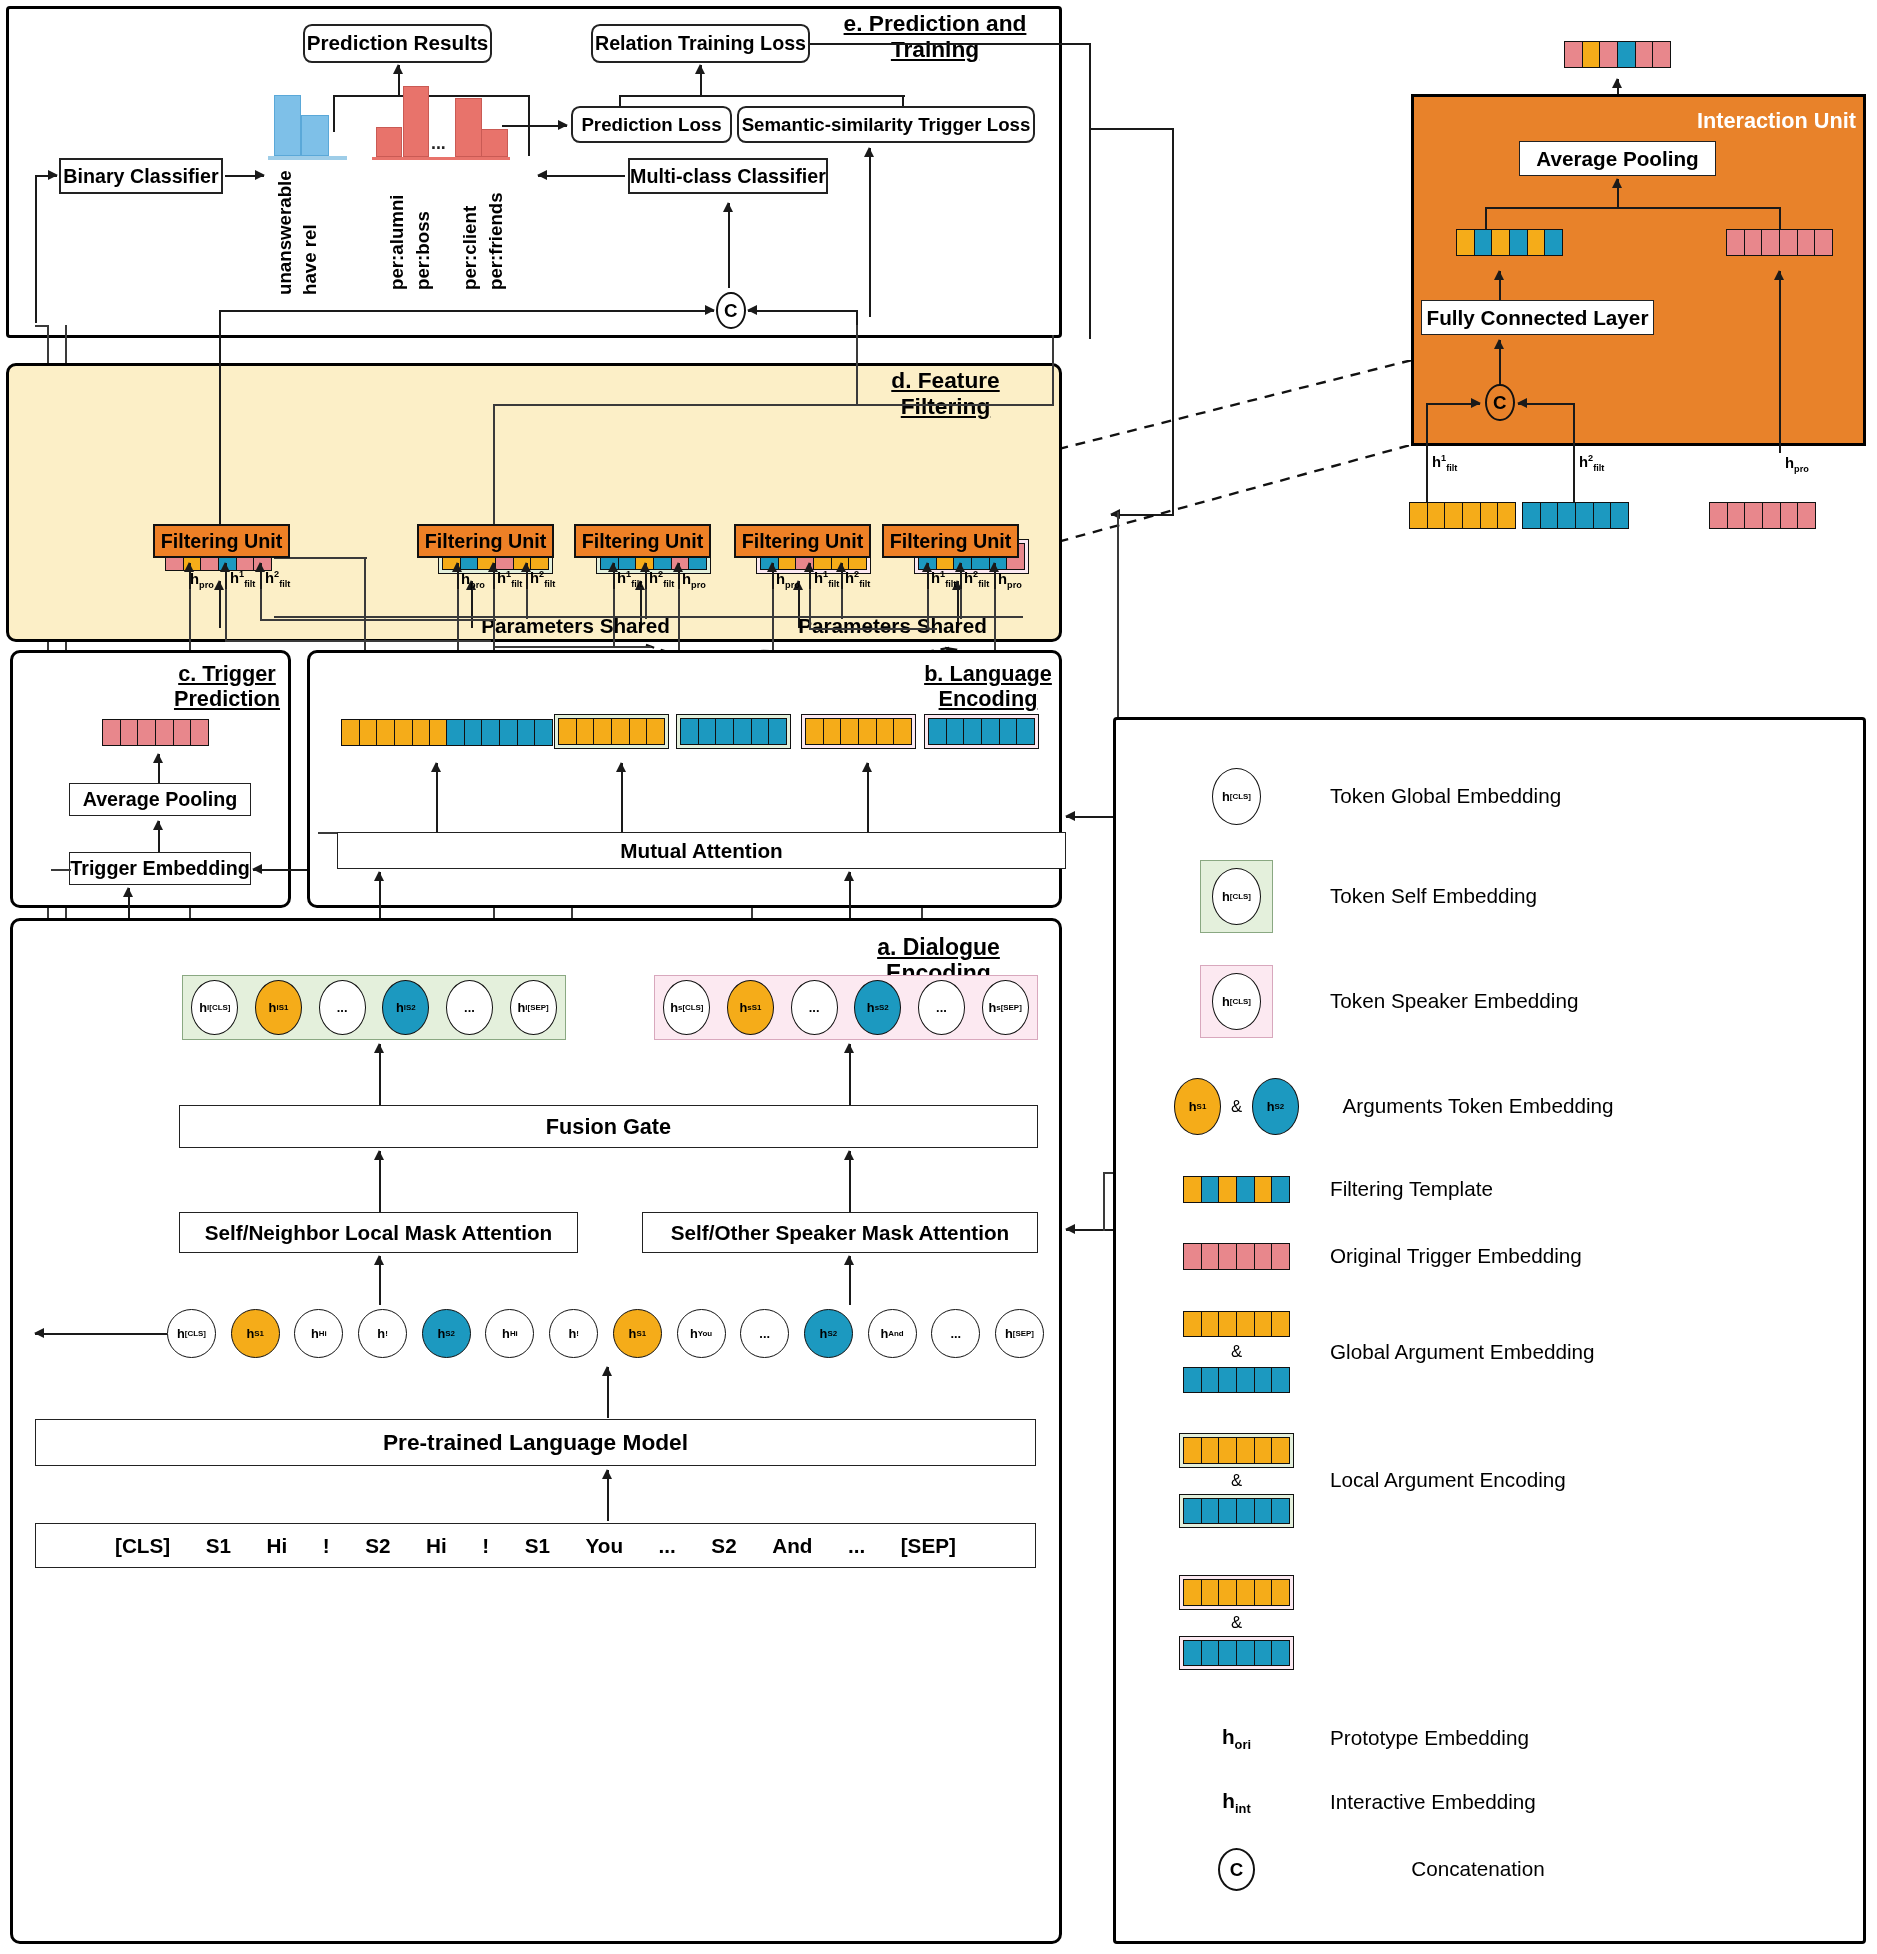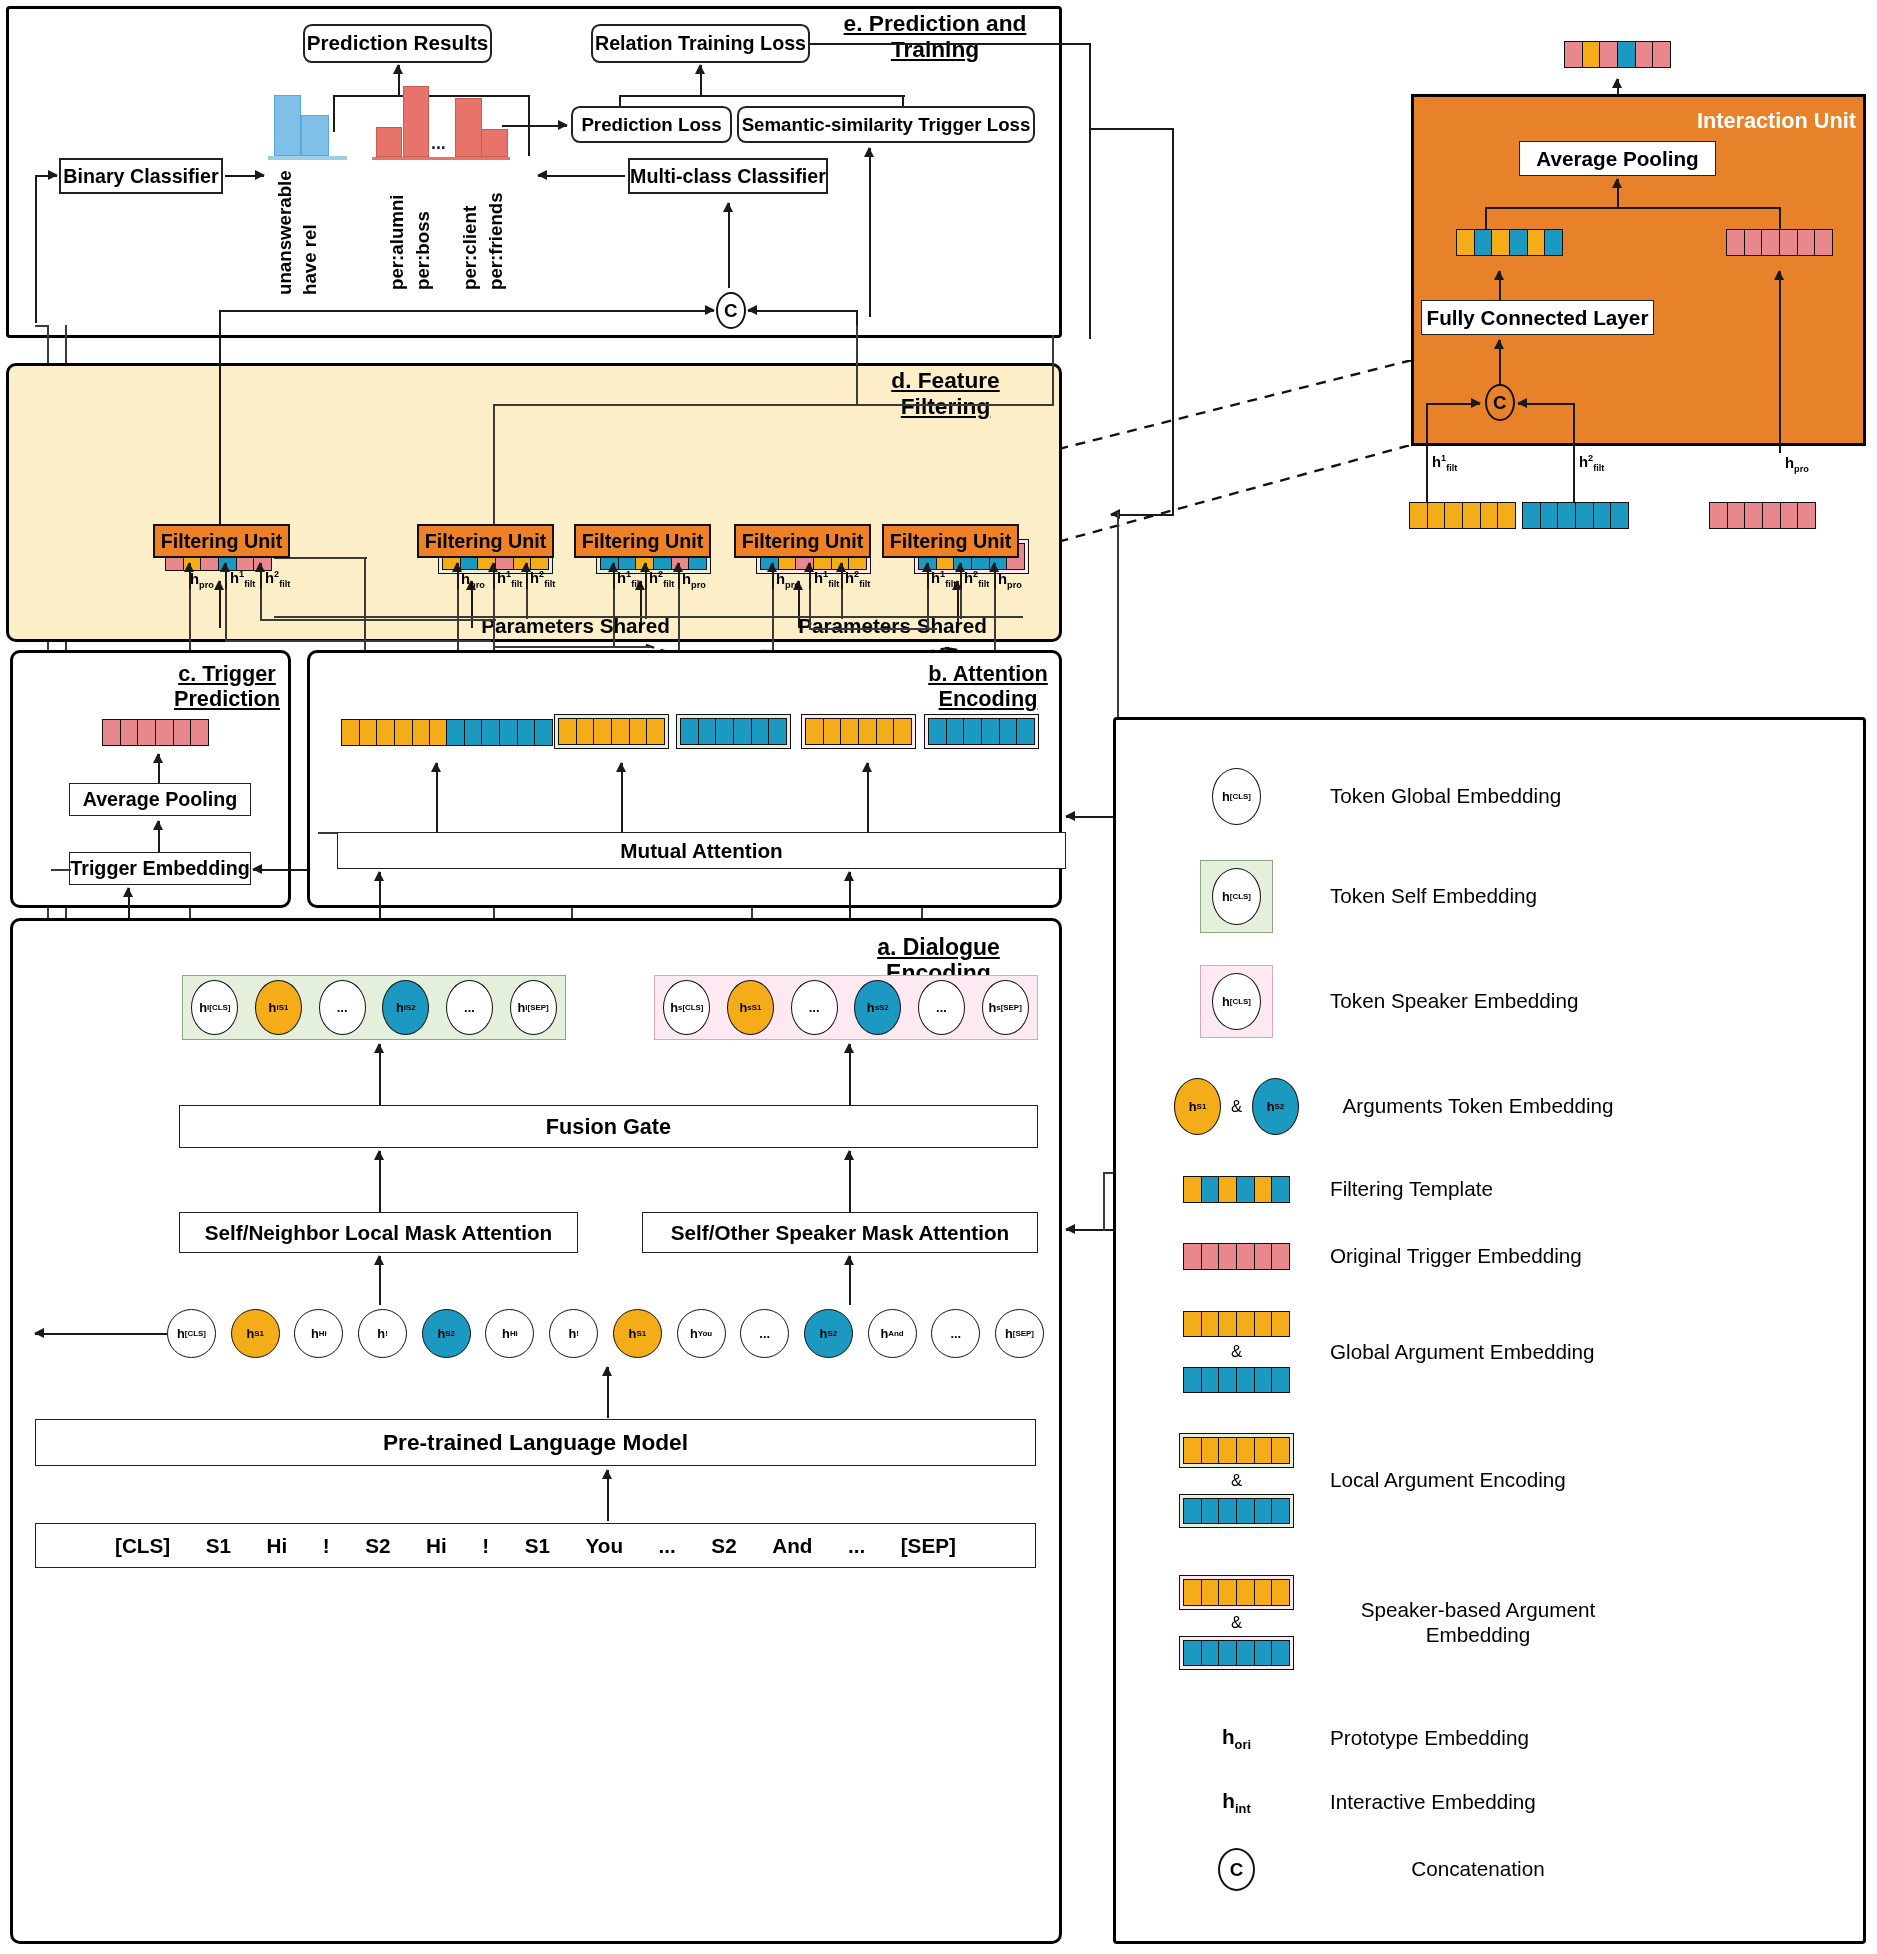--- a/index.html
+++ b/index.html
@@ -489,21 +489,21 @@
   <span>Trigger Embedding</span>
 </div>
 <div class="abs ln hl thin" data-name="trigger-pred-side-stub" style="left:51px;top:869px;width:19.7px;"></div>
 <div class="abs ln vl arrU" data-name="arrow-token-to-trigger-pred" style="left:128px;top:888px;height:424px;"></div>
 <div class="abs ln hl arrL" data-name="arrow-mutual-to-trigger-pred" style="left:253px;top:869px;width:59px;"></div>
 <div class="abs ln vl thin" data-name="mutual-to-trigger-vert" style="left:310px;top:839px;height:31.5px;"></div>
 <div class="abs ln hl thin" data-name="mutual-to-trigger-horz" style="left:310px;top:839px;width:138px;"></div>
 
 <div class="abs panel round" data-name="panel-arguments-encoding" style="left:307px;top:650px;width:755px;height:258px;"></div>
 <div class="abs sec-title" data-name="section-title-b" style="left:916px;top:662px;width:144px;font-size:21.7px;">
-  <u>b. Attention</u><br><u>Encoding</u>
+  <u>b. Language</u><br><u>Encoding</u>
 </div>
 
 <div class="abs" data-name="arg-vector-1" style="left:341px;top:719px;">
   <div class="vec" data-name="vector">
     <div class="c" style="background:#f5ac19"></div>
       <div class="c" style="background:#f5ac19"></div>
     <div class="c" style="background:#f5ac19"></div>
       <div class="c" style="background:#f5ac19"></div>
     <div class="c" style="background:#f5ac19"></div>
       <div class="c" style="background:#f5ac19"></div>
@@ -803,21 +803,20 @@
       <div class="vec" data-name="legend-vector-speaker-blue">
         <div class="c" style="background:#1c99c0"></div>
           <div class="c" style="background:#1c99c0"></div>
         <div class="c" style="background:#1c99c0"></div>
           <div class="c" style="background:#1c99c0"></div>
         <div class="c" style="background:#1c99c0"></div>
           <div class="c" style="background:#1c99c0"></div>
       </div>
     </div>
   </div>
-  <div class="legtxt" data-name="legend-label" style="width:296px;text-align:center;">Speaker-based Argument Embedding</div>
 </div>
 
 <div class="abs" data-name="legend-item-prototype-embedding" style="left:1143px;top:1714px;width:699px;height:49px;display:flex;align-items:center;">
   <div style="width:187px;display:flex;justify-content:center;">
     <div class="hsub" data-name="legend-symbol-h-ori" style="font-size:20.7px;">h<sub>ori</sub></div>
   </div>
   <div class="legtxt" data-name="legend-label">Prototype Embedding</div>
 </div>
 
 <div class="abs" data-name="legend-item-interactive-embedding" style="left:1143px;top:1778px;width:699px;height:49px;display:flex;align-items:center;">

